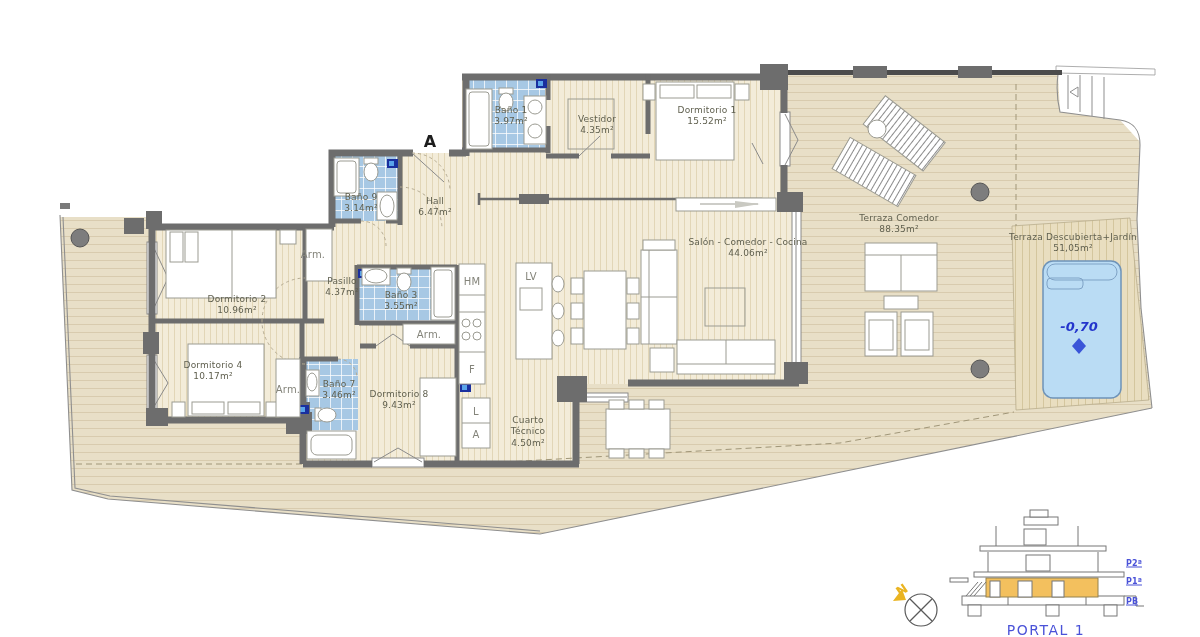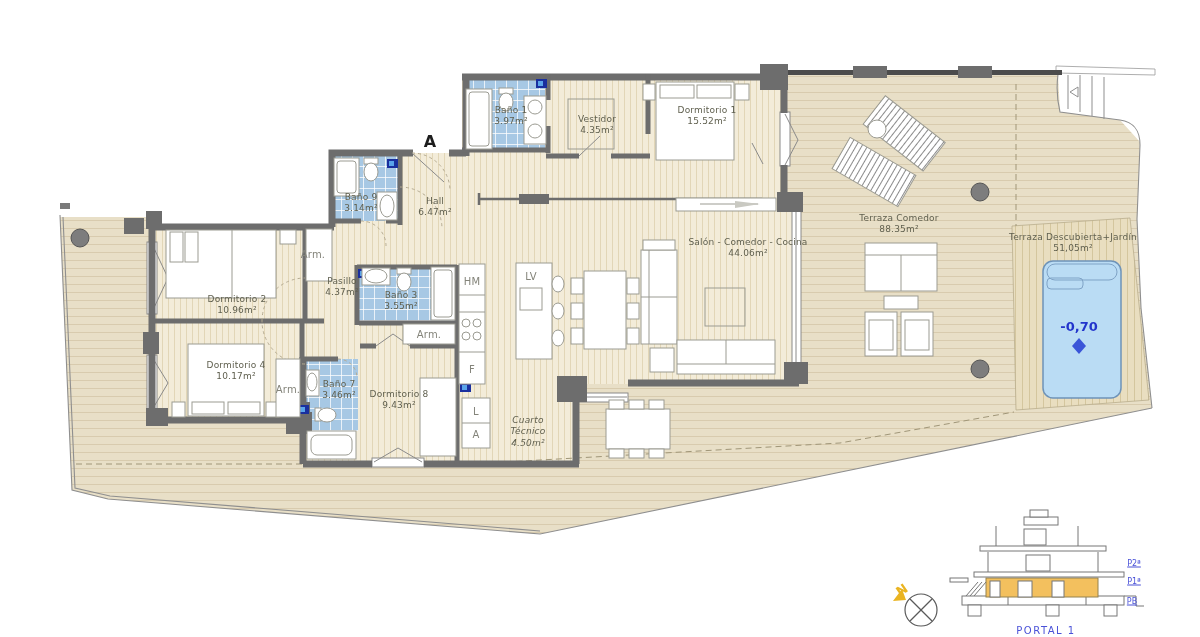--- a/index.html
+++ b/index.html
@@ -3,29 +3,29 @@
 <meta charset="utf-8">
 <style>
   html,body{margin:0;padding:0;background:#fff;}
   .stage{position:relative;width:1200px;height:637px;background:#ffffff;overflow:hidden;
          font-family:"DejaVu Sans",sans-serif;margin-top:12px;}
   svg{position:absolute;left:0;top:0;}
   .room-label{position:absolute;transform:translate(-50%,-50%);text-align:center;
               font-size:9px;line-height:1.25;color:#5f5f4e;letter-spacing:.2px;white-space:nowrap;}
   .room-label .nm{display:block;}
   .room-label .ar{display:block;}
-  .wrap{white-space:normal;width:60px;font-style:italic;}
+  .wrap{white-space:normal;width:60px;}
   .wide{white-space:normal;width:170px;}
   .tiny{position:absolute;transform:translate(-50%,-50%);font-size:10px;color:#84847a;
         letter-spacing:.2px;}
   .marker-a{position:absolute;transform:translate(-50%,-50%);font-size:16px;font-weight:bold;color:#1d1d1d;}
-  .pool-depth{position:absolute;transform:translate(-50%,-50%);font-size:13px;font-weight:bold;color:#2335cc;}
+  .pool-depth{position:absolute;transform:translate(-50%,-50%);font-size:13px;font-weight:bold;color:#2335cc;font-style:italic;}
   .floor-lbl{position:absolute;transform:translate(-50%,-50%);font-size:8px;color:#4a52d8;
-             text-decoration:underline;}
-  .portal-lbl{position:absolute;transform:translate(-50%,-50%);font-size:10px;color:#4a52d8;
+             text-decoration:underline;font-weight:bold;}
+  .portal-lbl{position:absolute;transform:translate(-50%,-50%);font-size:14px;color:#4a52d8;
               letter-spacing:1.5px;}
   .north-lbl{position:absolute;transform:translate(-50%,-50%) rotate(-35deg);font-size:13px;
              font-weight:bold;color:#eab421;}
 </style>
 </head>
 <body>
 
 <div class="stage">
 
 <svg width="1200" height="637" viewBox="0 0 1200 637">
@@ -384,21 +384,21 @@
       <span class="ar">4.37m²</span>
 </div>
 <div class="room-label" style="left:401px;top:289px">
   <span class="nm">Baño 3</span>
       <span class="ar">3.55m²</span>
 </div>
 <div class="room-label" style="left:748px;top:236px">
   <span class="nm">Salón - Comedor - Cocina</span>
       <span class="ar">44.06m²</span>
 </div>
-<div class="room-label" style="left:236px;top:359px">
+<div class="room-label" style="left:213px;top:359px">
   <span class="nm">Dormitorio 4</span>
       <span class="ar">10.17m²</span>
 </div>
 <div class="room-label" style="left:339px;top:378px">
   <span class="nm">Baño 7</span>
       <span class="ar">3.46m²</span>
 </div>
 <div class="room-label" style="left:399px;top:388px">
   <span class="nm">Dormitorio 8</span>
       <span class="ar">9.43m²</span>

